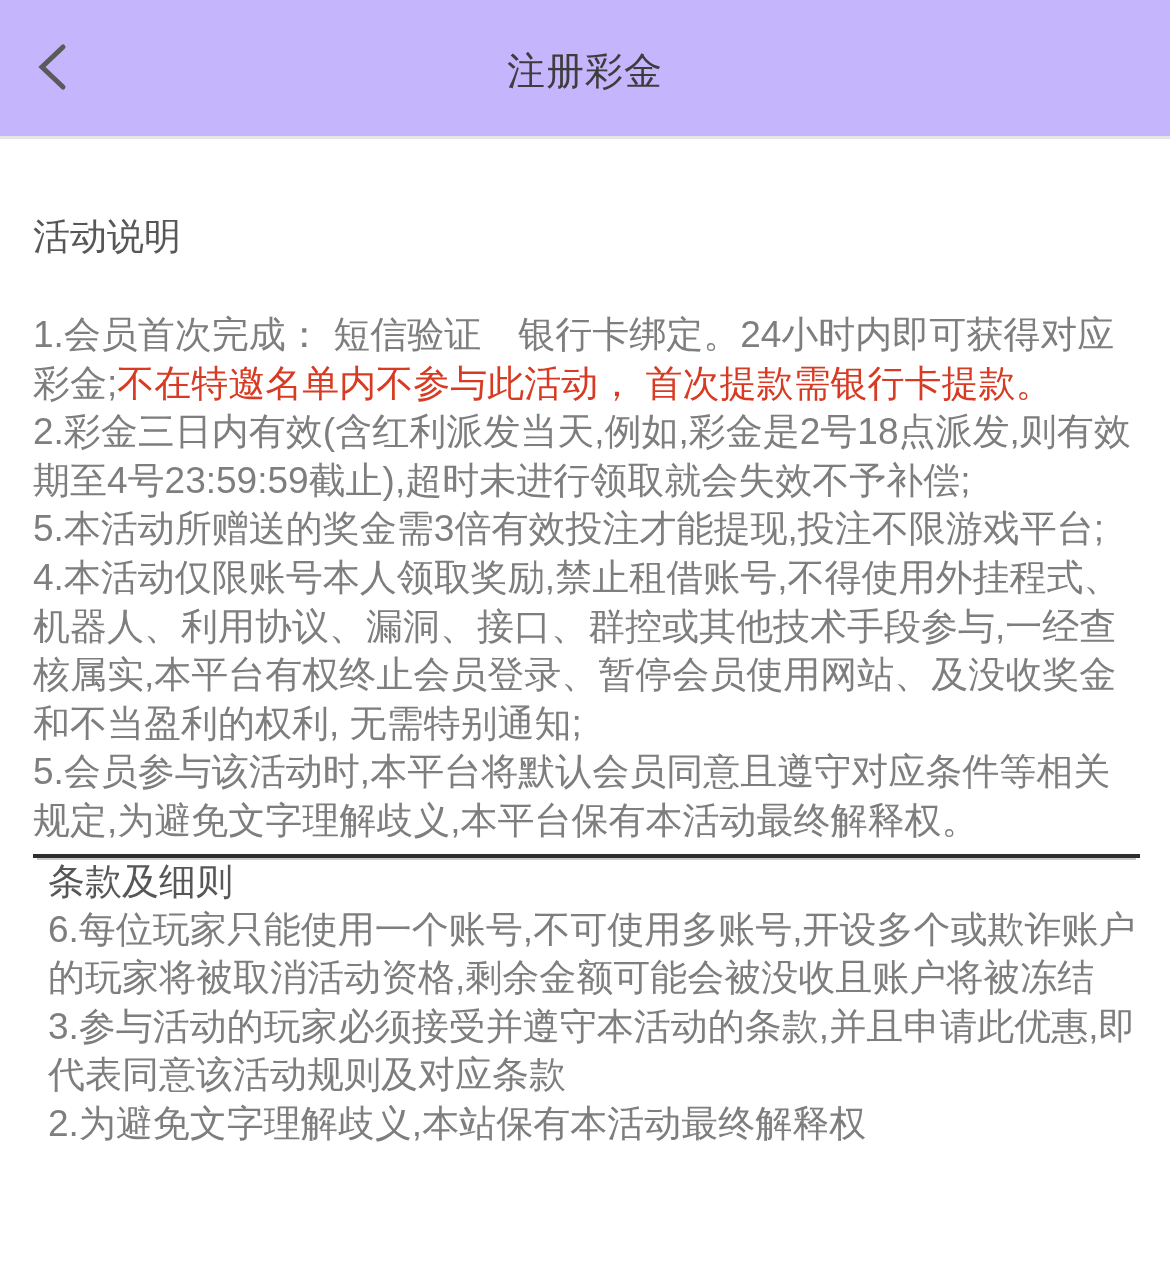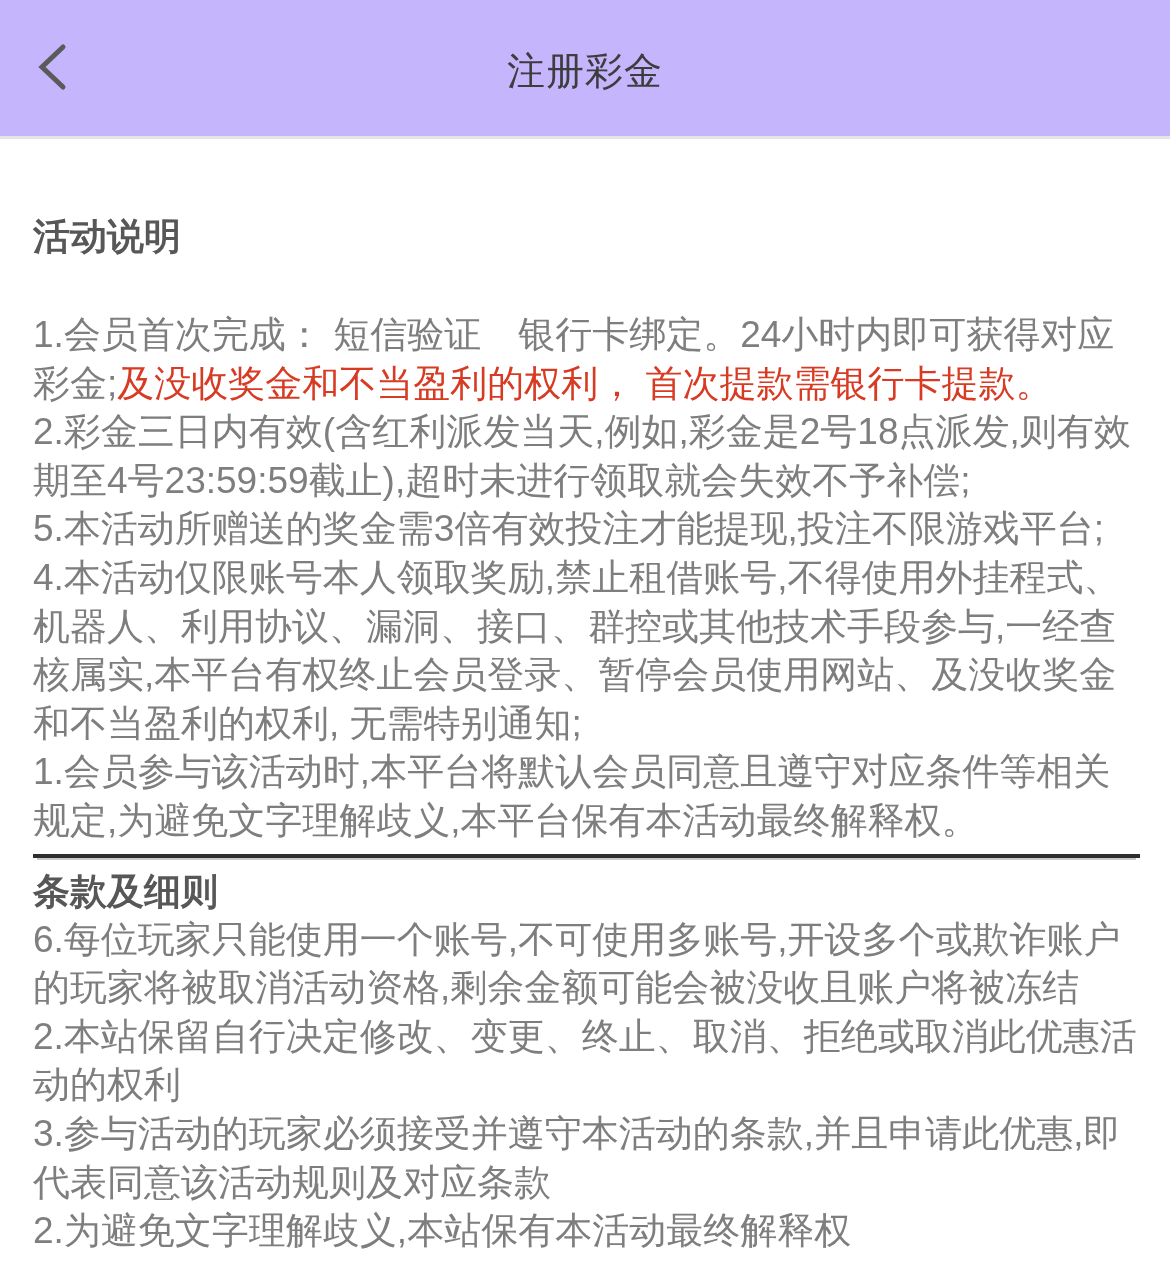--- a/index.html
+++ b/index.html
@@ -45,21 +45,21 @@
     font-weight: 500;
     color: var(--title-text, #3d3d3d);
     letter-spacing: 1px;
   }
   
   .content {
     padding: 74px 30px 40px 33px;
   }
   .section-heading {
     font-size: 37px;
-    font-weight: 700;
+    font-weight: 400;
     color: var(--heading-text, #575757);
     line-height: 48px;
   }
   .section-heading.first {
     margin-bottom: 50px;
   }
   .para {
     margin: 0;
     font-size: 37px;
     line-height: 48.6px;
@@ -69,21 +69,21 @@
   }
   .para .red {
     color: var(--accent-red, #d83b23);
   }
   .section-1 {
     border-bottom: 4px solid var(--divider-dark, #2e2e2e);
     padding-bottom: 8px;
     box-shadow: 0 6px 0 -4px #c9c9c9;
   }
   .section-2 {
-    padding-top: 10px;
+    margin-left: 15px;
   }
 </style>
 </head>
 <body>
 
 <div class="page">
 
   <div class="appbar">
     <button class="back-btn">
       <span>
@@ -92,31 +92,30 @@
         </svg>
       </span>
     </button>
     <div class="appbar-title">注册彩金</div>
   </div>
 
   <div class="content">
     <div class="section section-1">
       <div class="section-heading first">活动说明</div>
       <div class="section-items">
-          <p class="para"><span class="">1.会员首次完成： 短信验证　银行卡绑定。24小时内即可获得对应彩金;</span><span class="red">及没收奖金和不当盈利的权利， 首次提款需银行卡提款。</span></p>
+          <p class="para"><span class="">1.会员首次完成： 短信验证　银行卡绑定。24小时内即可获得对应彩金;</span><span class="red">不在特邀名单内不参与此活动， 首次提款需银行卡提款。</span></p>
           <p class="para"><span class="">2.彩金三日内有效(含红利派发当天,例如,彩金是2号18点派发,则有效期至4号23:59:59截止),超时未进行领取就会失效不予补偿;</span></p>
           <p class="para"><span class="">5.本活动所赠送的奖金需3倍有效投注才能提现,投注不限游戏平台;</span></p>
           <p class="para"><span class="">4.本活动仅限账号本人领取奖励,禁止租借账号,不得使用外挂程式、机器人、利用协议、漏洞、接口、群控或其他技术手段参与,一经查核属实,本平台有权终止会员登录、暂停会员使用网站、及没收奖金和不当盈利的权利, 无需特别通知;</span></p>
-          <p class="para"><span class="">1.会员参与该活动时,本平台将默认会员同意且遵守对应条件等相关规定,为避免文字理解歧义,本平台保有本活动最终解释权。</span></p>
+          <p class="para"><span class="">5.会员参与该活动时,本平台将默认会员同意且遵守对应条件等相关规定,为避免文字理解歧义,本平台保有本活动最终解释权。</span></p>
         </div>
     </div>
     <div class="section section-2">
       <div class="section-heading">条款及细则</div>
       <div class="section-items">
           <p class="para"><span class="">6.每位玩家只能使用一个账号,不可使用多账号,开设多个或欺诈账户的玩家将被取消活动资格,剩余金额可能会被没收且账户将被冻结</span></p>
-          <p class="para"><span class="">2.本站保留自行决定修改、变更、终止、取消、拒绝或取消此优惠活动的权利</span></p>
           <p class="para"><span class="">3.参与活动的玩家必须接受并遵守本活动的条款,并且申请此优惠,即代表同意该活动规则及对应条款</span></p>
           <p class="para"><span class="">2.为避免文字理解歧义,本站保有本活动最终解释权</span></p>
         </div>
     </div>
   </div>
 
 </div>
 
 </body></html>

